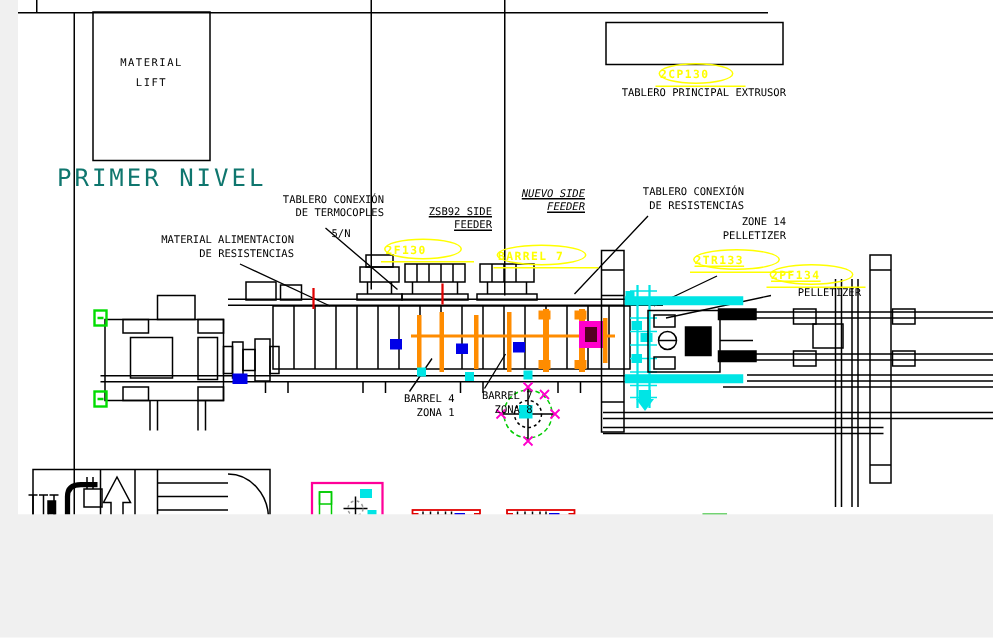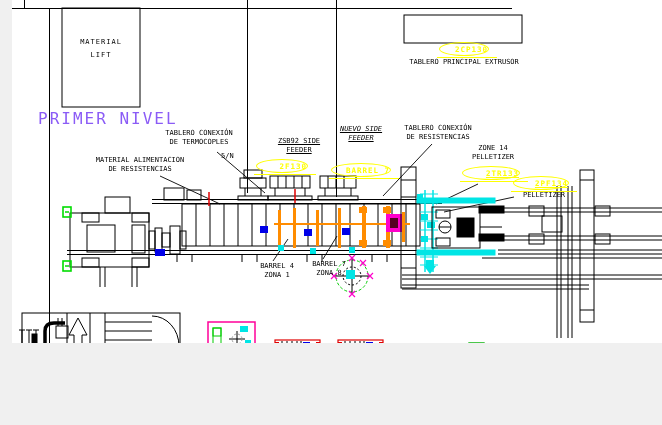--- a/index.html
+++ b/index.html
@@ -1,27 +1,27 @@
 <!DOCTYPE html>
 <html><head>
 <meta charset="utf-8">
 <style>
   html,body{margin:0;padding:0;background:#f0f0f0;}
   #stage{position:relative;width:662px;height:343px;background:#ffffff;overflow:hidden;
          font-family:"DejaVu Sans Mono",monospace;margin-left:12px;}
   #cad{position:absolute;left:0;top:0;}
   .lbl{position:absolute;font:7px "DejaVu Sans Mono",monospace;color:#000;line-height:9px;
-       text-align:center;white-space:nowrap;}
+       text-align:right;white-space:nowrap;}
   .lbl.u div{text-decoration:underline;}
-  .title{position:absolute;font:16px "DejaVu Sans Mono",monospace;letter-spacing:2px;color:#8b5cf6;white-space:nowrap;}
+  .title{position:absolute;font:16px "DejaVu Sans Mono",monospace;letter-spacing:2px;color:#0f766e;white-space:nowrap;}
   .ml{position:absolute;font:7px "DejaVu Sans Mono",monospace;letter-spacing:1px;color:#000;
       line-height:13px;text-align:center;}
   .tag{position:absolute;box-sizing:border-box;height:14px;border:1.3px solid #FFFF00;
        border-radius:50%;color:#FFFF00;font:bold 7.5px "DejaVu Sans Mono",monospace;
-       letter-spacing:1px;text-align:right;padding-top:2px;white-space:nowrap;}
+       letter-spacing:1px;text-align:left;padding-top:2px;white-space:nowrap;}
   .tag::after{content:"";position:absolute;left:-3px;right:-9px;bottom:-3px;
        border-bottom:1.2px solid #FFFF00;}
 </style>
 </head>
 <body>
 
 <div id="stage">
 
   <svg id="cad" width="662" height="425" viewBox="0 0 662 425" fill="none" stroke="#000" stroke-width="1">
 

